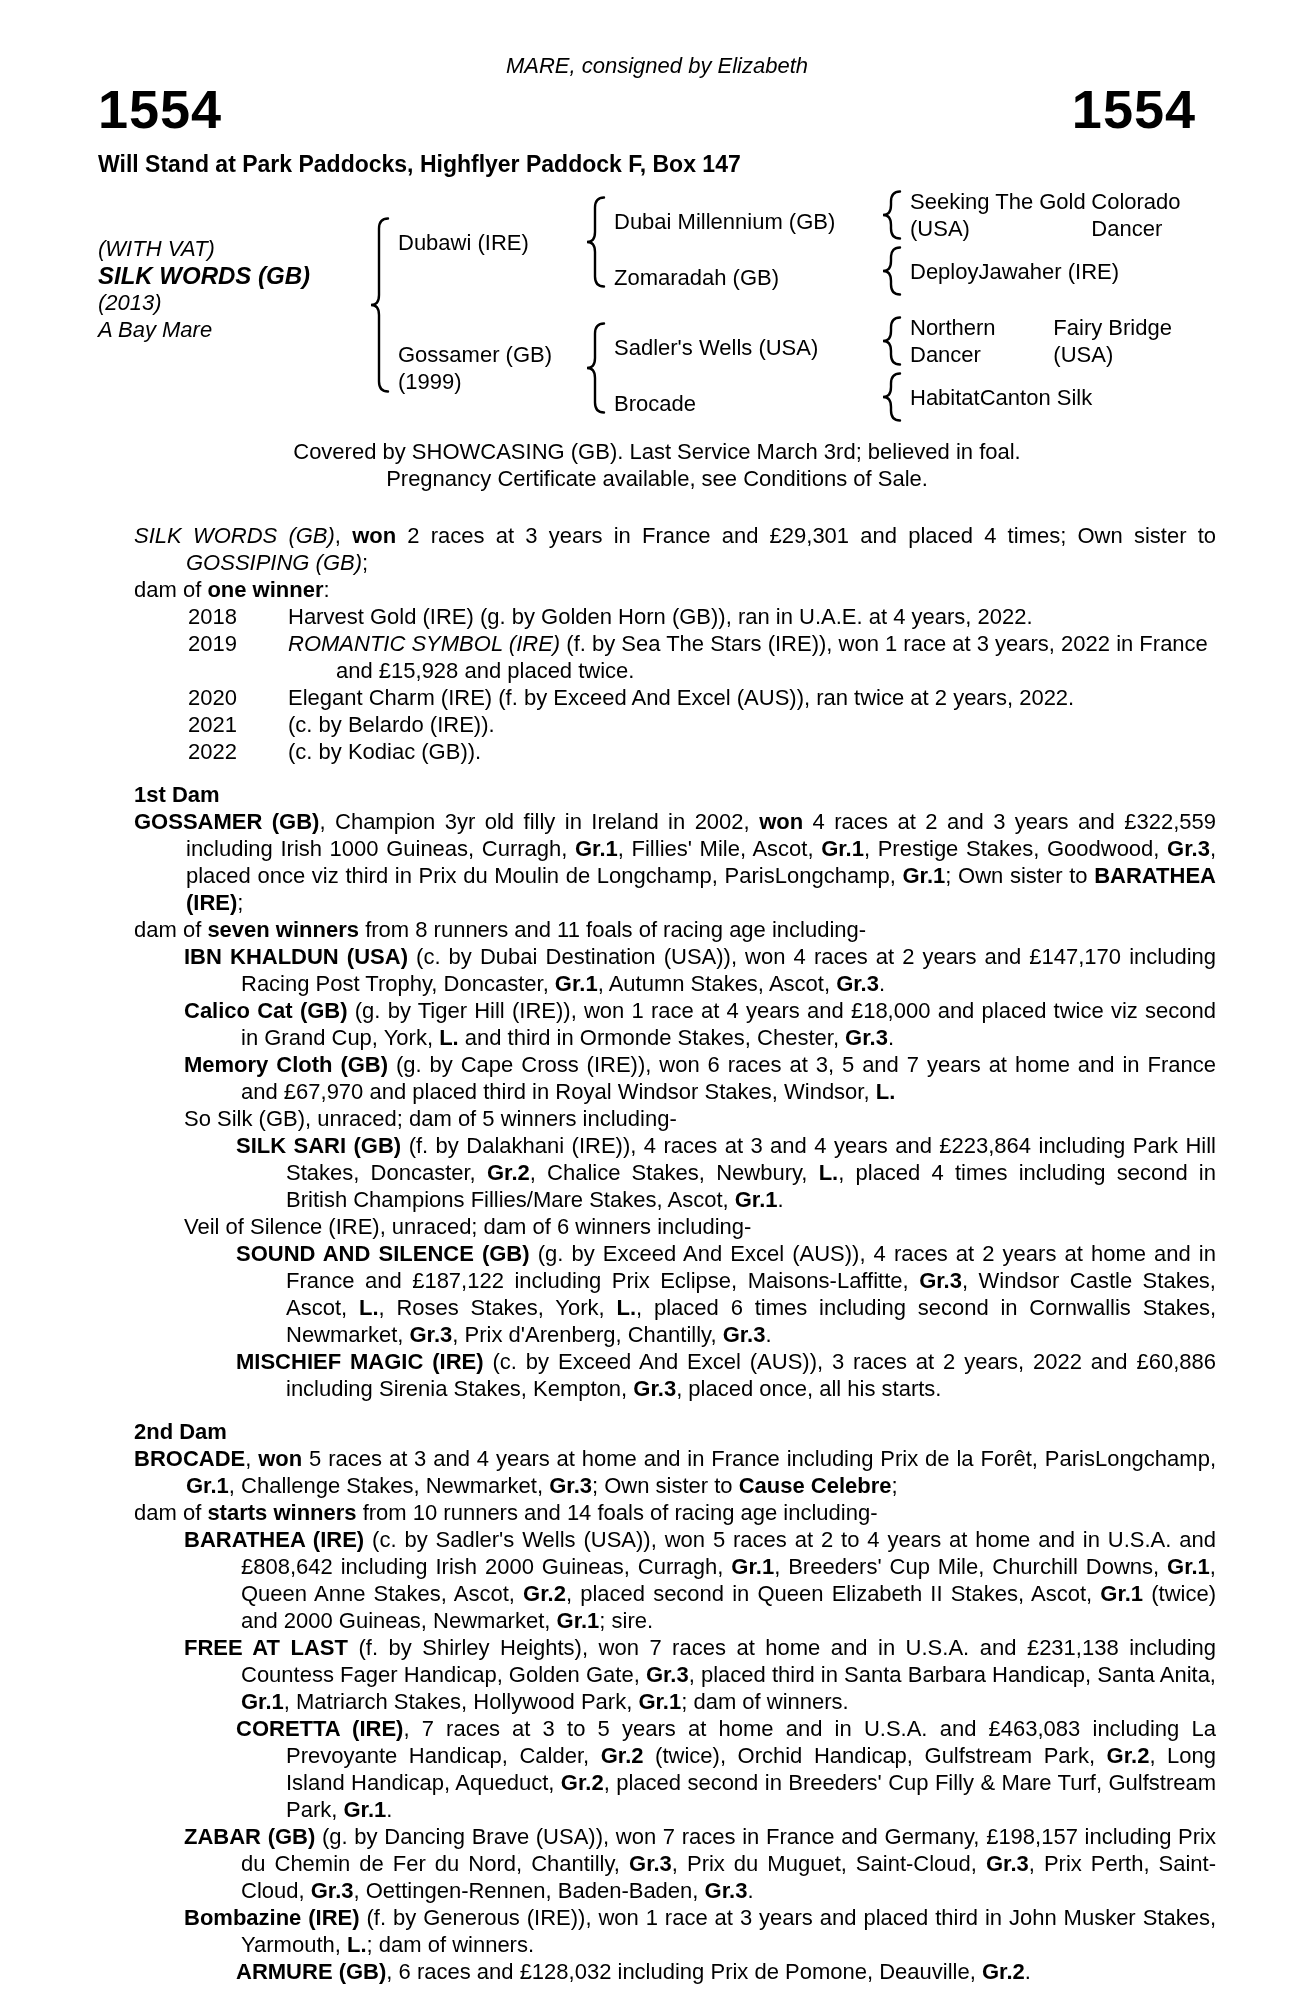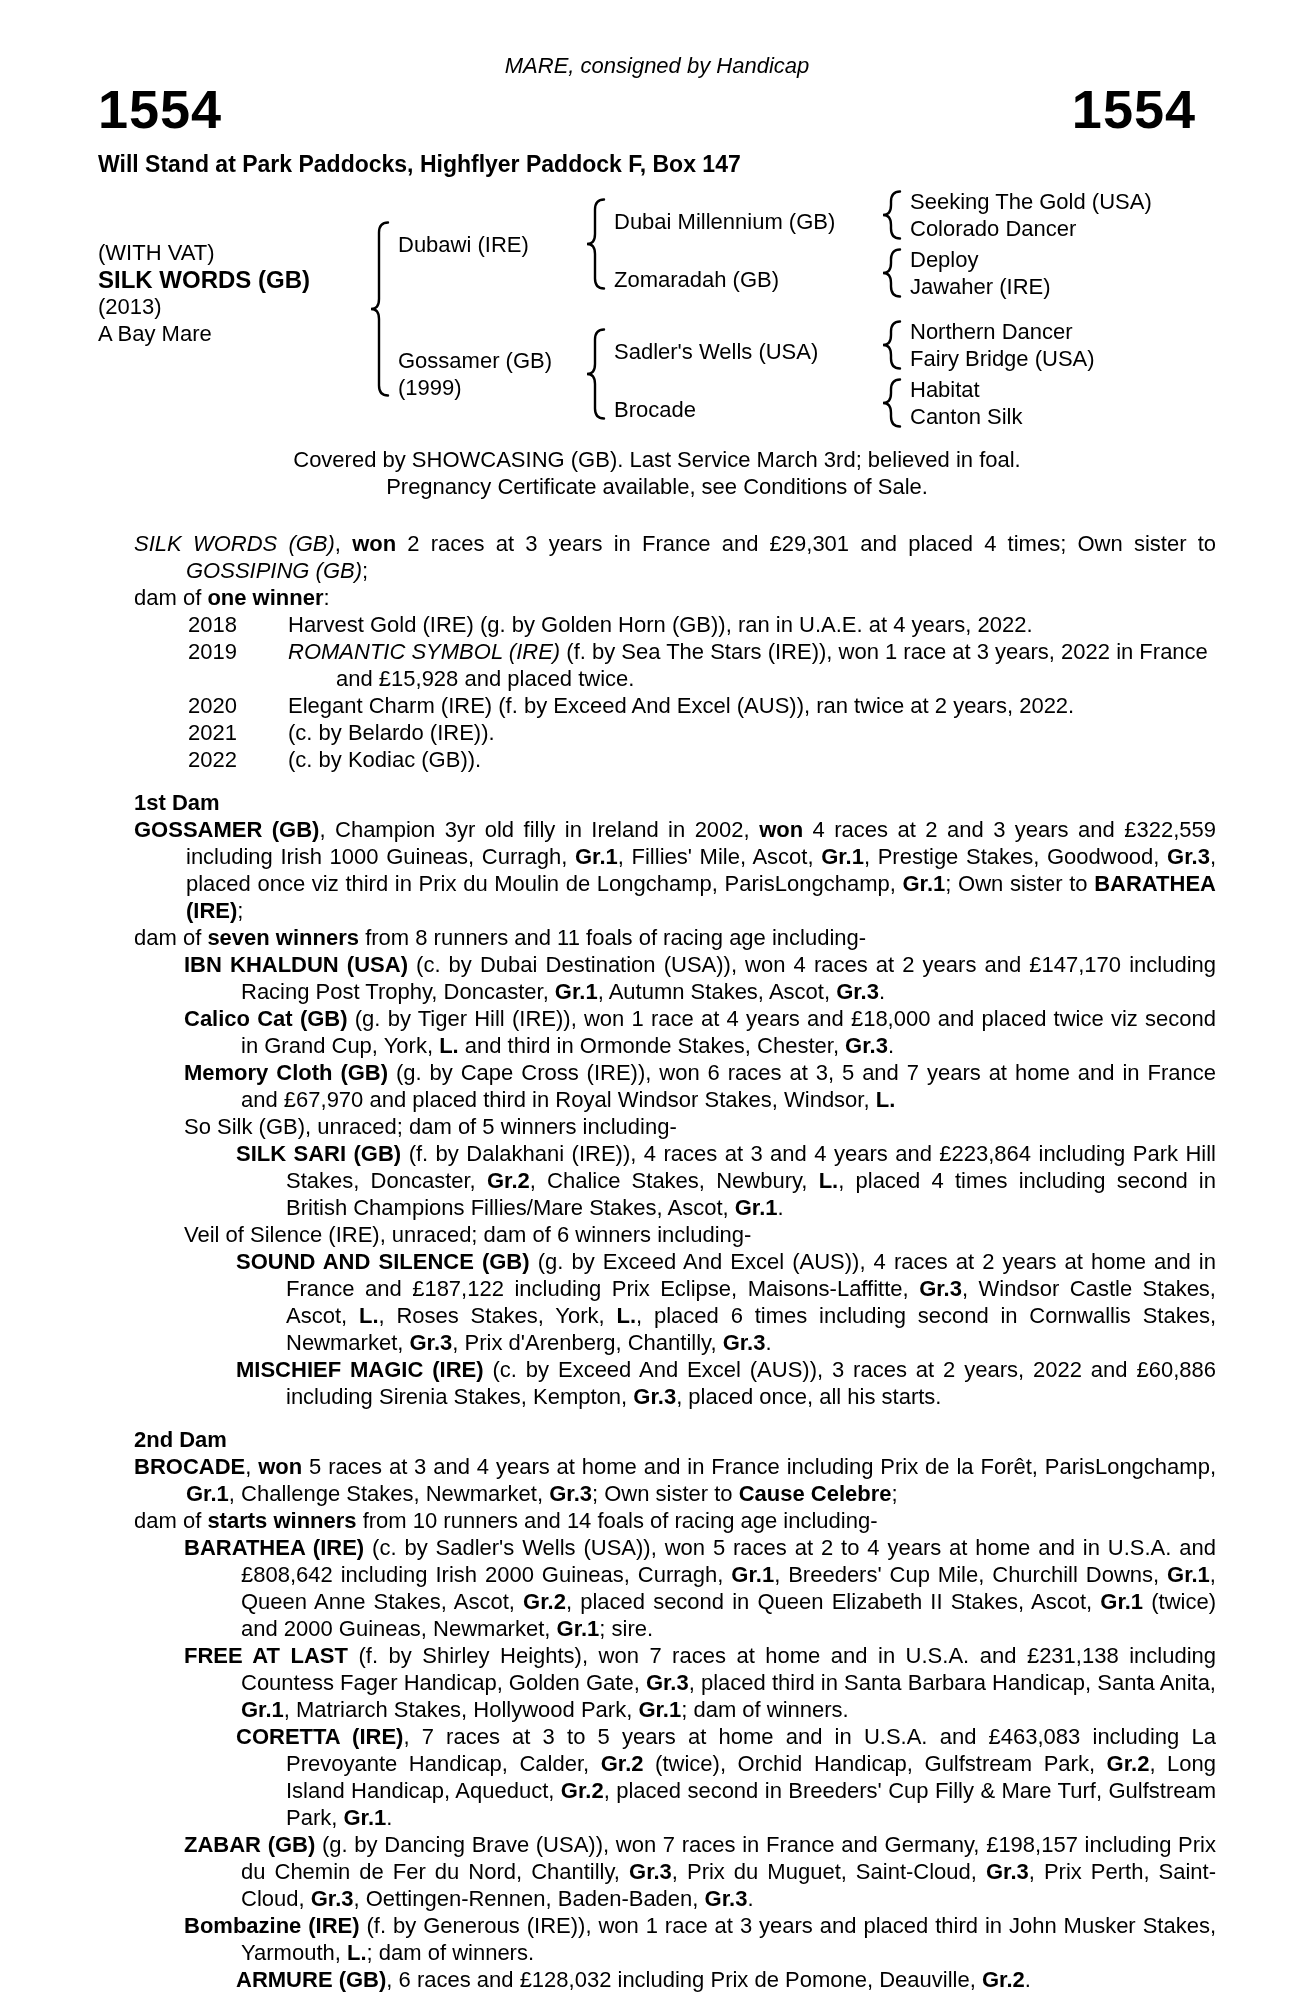--- a/index.html
+++ b/index.html
@@ -14,50 +14,50 @@
   b{font-weight:bold;}
   
   .consign-line{text-align:center;font-style:italic;font-size:22px;}
   .lot-row{display:flex;justify-content:space-between;align-items:flex-start;margin-top:2px;height:62px;gap:36px;}
   .lot-number{font-weight:bold;font-size:54px;line-height:56px;letter-spacing:1px;}
   .lot-number.right{margin-right:20px;}
   .stand-line{font-weight:bold;font-size:23px;margin-top:8px;}
   
   .ped{display:flex;align-items:center;margin:8px 0 2px 0;}
   .ped .cell{display:flex;flex-direction:column;justify-content:center;}
-  .ped-subject{width:288px;transform:translateY(-16px);}
+  .ped-subject{width:288px;transform:translateY(-16px);font-style:italic;}
   .ped-subject .subj-name{font-weight:bold;font-size:24px;}
   .gen2-col{display:flex;flex-direction:column;}
   .fam2{display:flex;align-items:center;}
   .fam2 + .fam2{margin-top:14px;}
   .gen2-name{width:186px;}
   .gen3-col{display:flex;flex-direction:column;}
   .fam3{display:flex;align-items:center;margin:2px 0;}
   .gen3-name{width:266px;margin-top:13px;}
-  .gen4-col{display:flex;flex-direction:column;width:306px;}
+  .gen4-col{display:flex;width:306px;}
   .brace{display:flex;align-items:center;margin-right:8px;flex:0 0 auto;}
   
   .covered{ text-align:center;margin-top:14px;}
   
   .record{margin-top:30px;margin-left:36px;}
   .entry{text-align:justify;}
   .indent0{padding-left:52px;text-indent:-52px;}
   .indent1{padding-left:107px;text-indent:-57px;}
   .indent2{padding-left:152px;text-indent:-50px;}
   .produce-row{padding-left:202px;text-indent:-148px;text-align:left;}
   .produce-year{display:inline-block;width:100px;text-indent:0;}
   .dam-heading{font-size:22px;font-weight:bold;margin:16px 0 0 0;line-height:27px;}
   .section{margin:0;}
 </style>
 </head>
 <body>
 
 <div class="content">
 
-  <div class="consign-line">MARE, consigned by Handicap</div>
+  <div class="consign-line">MARE, consigned by Elizabeth</div>
 
   <div class="lot-row">
     <div class="lot-number left">1554</div>
     <div class="lot-number right">1554</div>
   </div>
 
   <div class="stand-line">Will Stand at Park Paddocks, Highflyer Paddock F, Box 147</div>
 
   <div class="ped">
     <div class="cell ped-subject">

